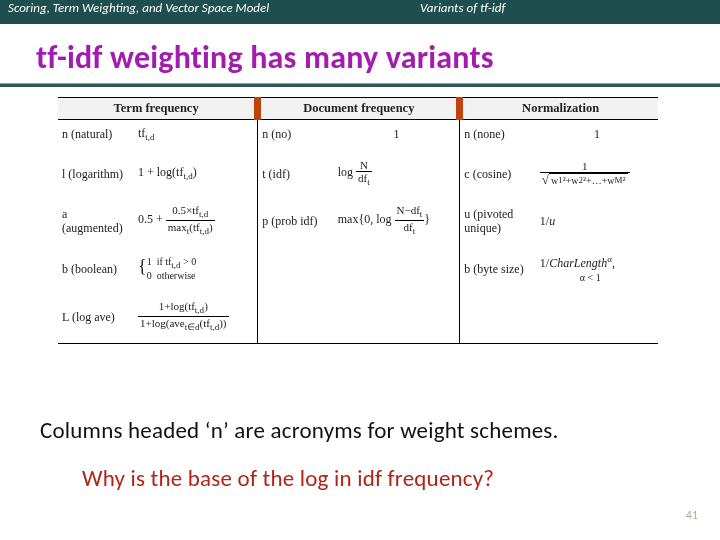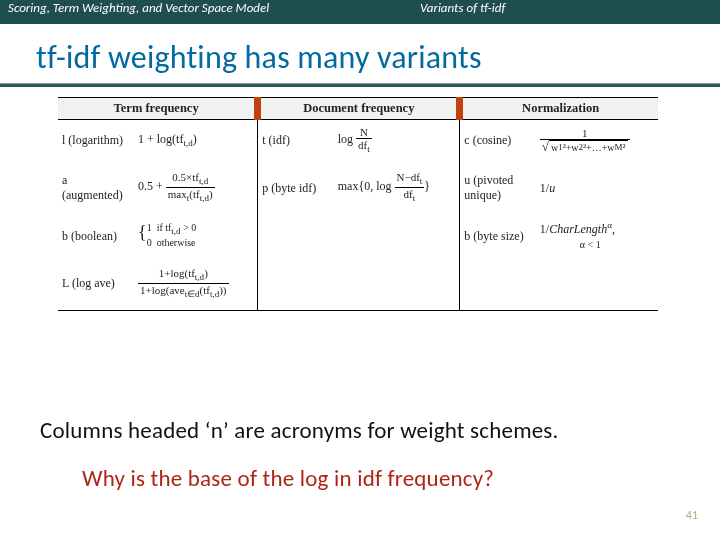--- a/index.html
+++ b/index.html
@@ -18,22 +18,22 @@
     display: flex;
     align-items: flex-start;
     color: #fff;
     font-style: italic;
     font-size: 13px;
   }
   .header-left { padding-left: 8px; flex: 0 0 380px; }
   .header-right { padding-left: 40px; }
   .slide-title {
     font-size: 32px;
-    font-weight: 400;
-    color: #0369a1;
+    font-weight: 700;
+    color: #a21caf;
     padding: 14px 0 4px 36px;
     letter-spacing: 0.2px;
   }
   .title-underline {
     width: 100%;
     height: 3px;
     display: flex;
   }
   .title-underline { border-top: 1px solid #999; border-bottom: 3px solid #305858; height:0; margin-top:2px;}
   
@@ -110,34 +110,42 @@
 
 <div class="table-wrap">
 <table>
   <tbody>
         <tr>
     <th colspan="2">Term frequency</th>
     <th colspan="2" class="sep-l">Document frequency</th>
     <th colspan="2" class="sep-l">Normalization</th>
   </tr>
   <tr>
+    <td class="lbl">n (natural)</td>
+    <td>tf<span class="sub">t,d</span></td>
+    <td class="lbl sep-l">n (no)</td>
+    <td style="text-align:center">1</td>
+    <td class="lbl sep-l">n (none)</td>
+    <td style="text-align:center">1</td>
+  </tr>
+  <tr>
     <td class="lbl">l (logarithm)</td>
     <td>1 + log(tf<span class="sub">t,d</span>)</td>
     <td class="lbl sep-l">t (idf)</td>
     <td>log <span class="frac"><span class="n">N</span><span class="d">df<span class="sub">t</span></span></span></td>
     <td class="lbl sep-l">c (cosine)</td>
     <td><span class="frac"><span class="n">1</span><span class="d"><span class="sqrt">
                   <span class="rad">√</span>
                   <span class="arg">w<span class="sub">1</span>²+w<span class="sub">2</span>²+…+w<span class="sub">M</span>²</span>
                 </span></span></span></td>
   </tr>
   <tr>
     <td class="lbl">a (augmented)</td>
     <td><span>0.5 + </span><span class="frac"><span class="n">0.5×tf<span class="sub">t,d</span></span><span class="d">max<span class="sub">t</span>(tf<span class="sub">t,d</span>)</span></span></td>
-    <td class="lbl sep-l">p (byte idf)</td>
+    <td class="lbl sep-l">p (prob idf)</td>
     <td>max{0, log <span class="frac"><span class="n">N−df<span class="sub">t</span></span><span class="d">df<span class="sub">t</span></span></span>}</td>
     <td class="lbl sep-l"><span>u (pivoted unique)</span></td>
     <td>1/<i>u</i></td>
   </tr>
   <tr>
     <td class="lbl">b (boolean)</td>
     <td><span class="brace">{</span><span style="display:inline-block;vertical-align:middle"><span class="small" style="display:block">1&nbsp;&nbsp;if tf<span class="sub">t,d</span> &gt; 0</span><span class="small" style="display:block">0&nbsp;&nbsp;otherwise</span></span></td>
     <td class="lbl sep-l"></td>
     <td></td>
     <td class="lbl sep-l">b (byte size)</td>

